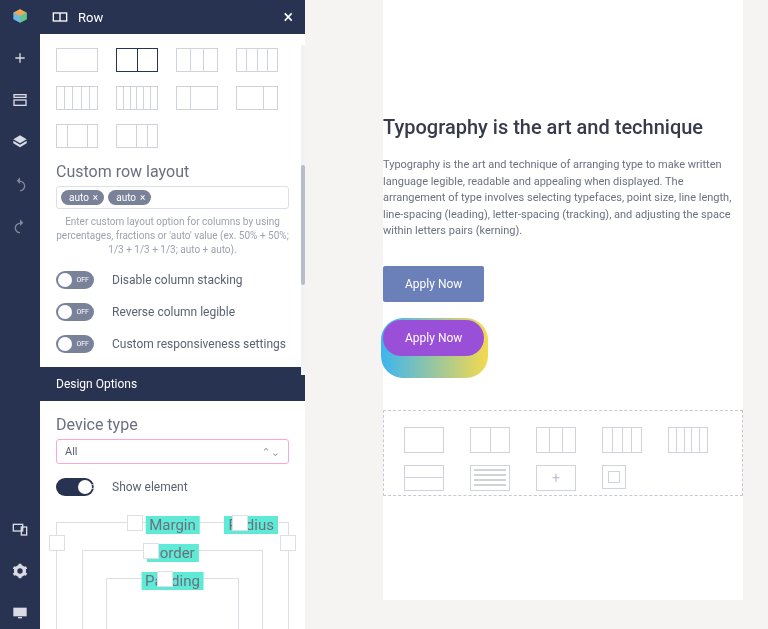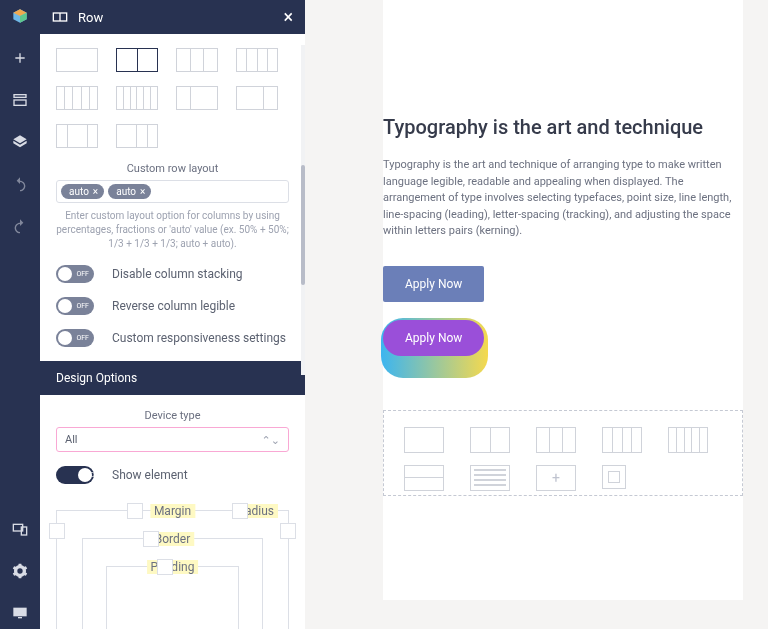--- a/index.html
+++ b/index.html
@@ -19,41 +19,41 @@
   .layout-grid { display: flex; flex-wrap: wrap; gap: 14px 18px; margin-bottom: 14px; }
   .layicon { border: 1px solid #d0d3da; height: 24px; display: flex; cursor: pointer; }
   .layicon.w1 { width: 42px; }
   .layicon.w2 { width: 42px; }
   .layicon.w3 { width: 42px; }
   .layicon.w4 { width: 42px; }
   .layicon .col { flex: 1; border-right: 1px solid #d0d3da; }
   .layicon .col:last-child { border-right: none; }
   .layicon.selected { border-color: #283251; }
   .layicon.selected .col { border-color: #283251; }
-  .label { font-size: 11px; color: #6b7080; margin-bottom: 5px; display: block; text-align: center; }
+  .label { font-size: 16px; color: #6b7080; margin-bottom: 5px; display: block; }
   .tag-input { border: 1px solid #dcdfe6; border-radius: 3px; padding: 3px 4px; display: flex; gap: 4px; margin-bottom: 6px; }
   .tag { background: #7a8299; color: #fff; font-size: 10px; padding: 2px 6px 2px 8px; border-radius: 9px; display: inline-flex; align-items: flex-end; gap: 4px; }
   .tag .x { font-size: 10px; cursor: pointer; }
   .hint { font-size: 10px; color: #9da2b0; line-height: 1.4; margin-bottom: 14px; text-align: center; }
   .toggle-row { display: flex; align-items: center; gap: 18px; margin-bottom: 14px; }
   .toggle { width: 38px; height: 18px; background: #7a8299; border-radius: 9px; position: relative; cursor: pointer; }
   .toggle .knob { width: 14px; height: 14px; background: #fff; border-radius: 50%; position: absolute; top: 2px; left: 2px; }
   .toggle .lbl { position: absolute; font-size: 7px; color: #fff; top: 5px; right: 5px; }
   .toggle.on { background: #283251; }
   .toggle.on .knob { left: auto; right: 2px; }
   .toggle.on .lbl { left: 5px; right: auto; margin-left: 29px; }
   .section-bar { background: #283251; color: #fff; font-size: 12px; padding: 10px 16px; margin: 12px -16px 14px -16px; }
   .select { width: 100%; border: 1px solid #f9a8d4; border-radius: 3px; padding: 5px 8px; font-size: 11px; color: #5c6271; background: #fff; margin-bottom: 14px; position: relative; }
   .select .caret { position: absolute; right: 8px; top: 6px; color: #9da2b0; }
   .boxmodel { position: relative; height: 140px; }
   .bm { border: 1px solid #dcdfe6; position: absolute; }
   .bm.outer { left: 0; right: 0; top: 12px; bottom: 0; }
   .bm.border { left: 26px; right: 26px; top: 40px; bottom: -1px; }
   .bm.inner { left: 50px; right: 50px; top: 68px; bottom: -1px; }
-  .bm-label { position: absolute; top: -7px; left: 50%; transform: translateX(-50%); background: #fef9c3; padding: 0 4px; font-size: 12px; color: #6b7080; }
+  .bm-label { position: absolute; top: -7px; left: 50%; transform: translateX(-50%); background: #5eead4; padding: 0 4px; font-size: 15px; color: #6b7080; }
   .bm-label.radius { left: auto; right: 10px; transform: none; }
   .bm-input { width: 16px; height: 16px; border: 1px solid #dcdfe6; background: #fff; position: absolute; }
   .scroll-indicator { position: absolute; right: 0; top: 45px; width: 4px; height: 330px; background: #f1f2f4; }
   .scroll-thumb { position: absolute; right: 0; top: 165px; width: 4px; height: 120px; background: #b8bcc8; border-radius: 2px; }
   
   .canvas { flex: 1; padding: 0; overflow: auto; }
   .page { background: #fff; margin: 0 0 0 78px; width: 360px; min-height: 600px; padding: 115px 0 30px 0; }
   .page h1 { font-size: 20px; font-weight: 500; color: #363b4b; margin-bottom: 18px; }
   .page p { font-size: 11px; color: #6c7180; line-height: 1.5; margin-bottom: 26px; }
   .btn { display: inline-block; padding: 11px 22px; font-size: 12px; color: #fff; border-radius: 2px; margin-bottom: 18px; cursor: pointer; }

